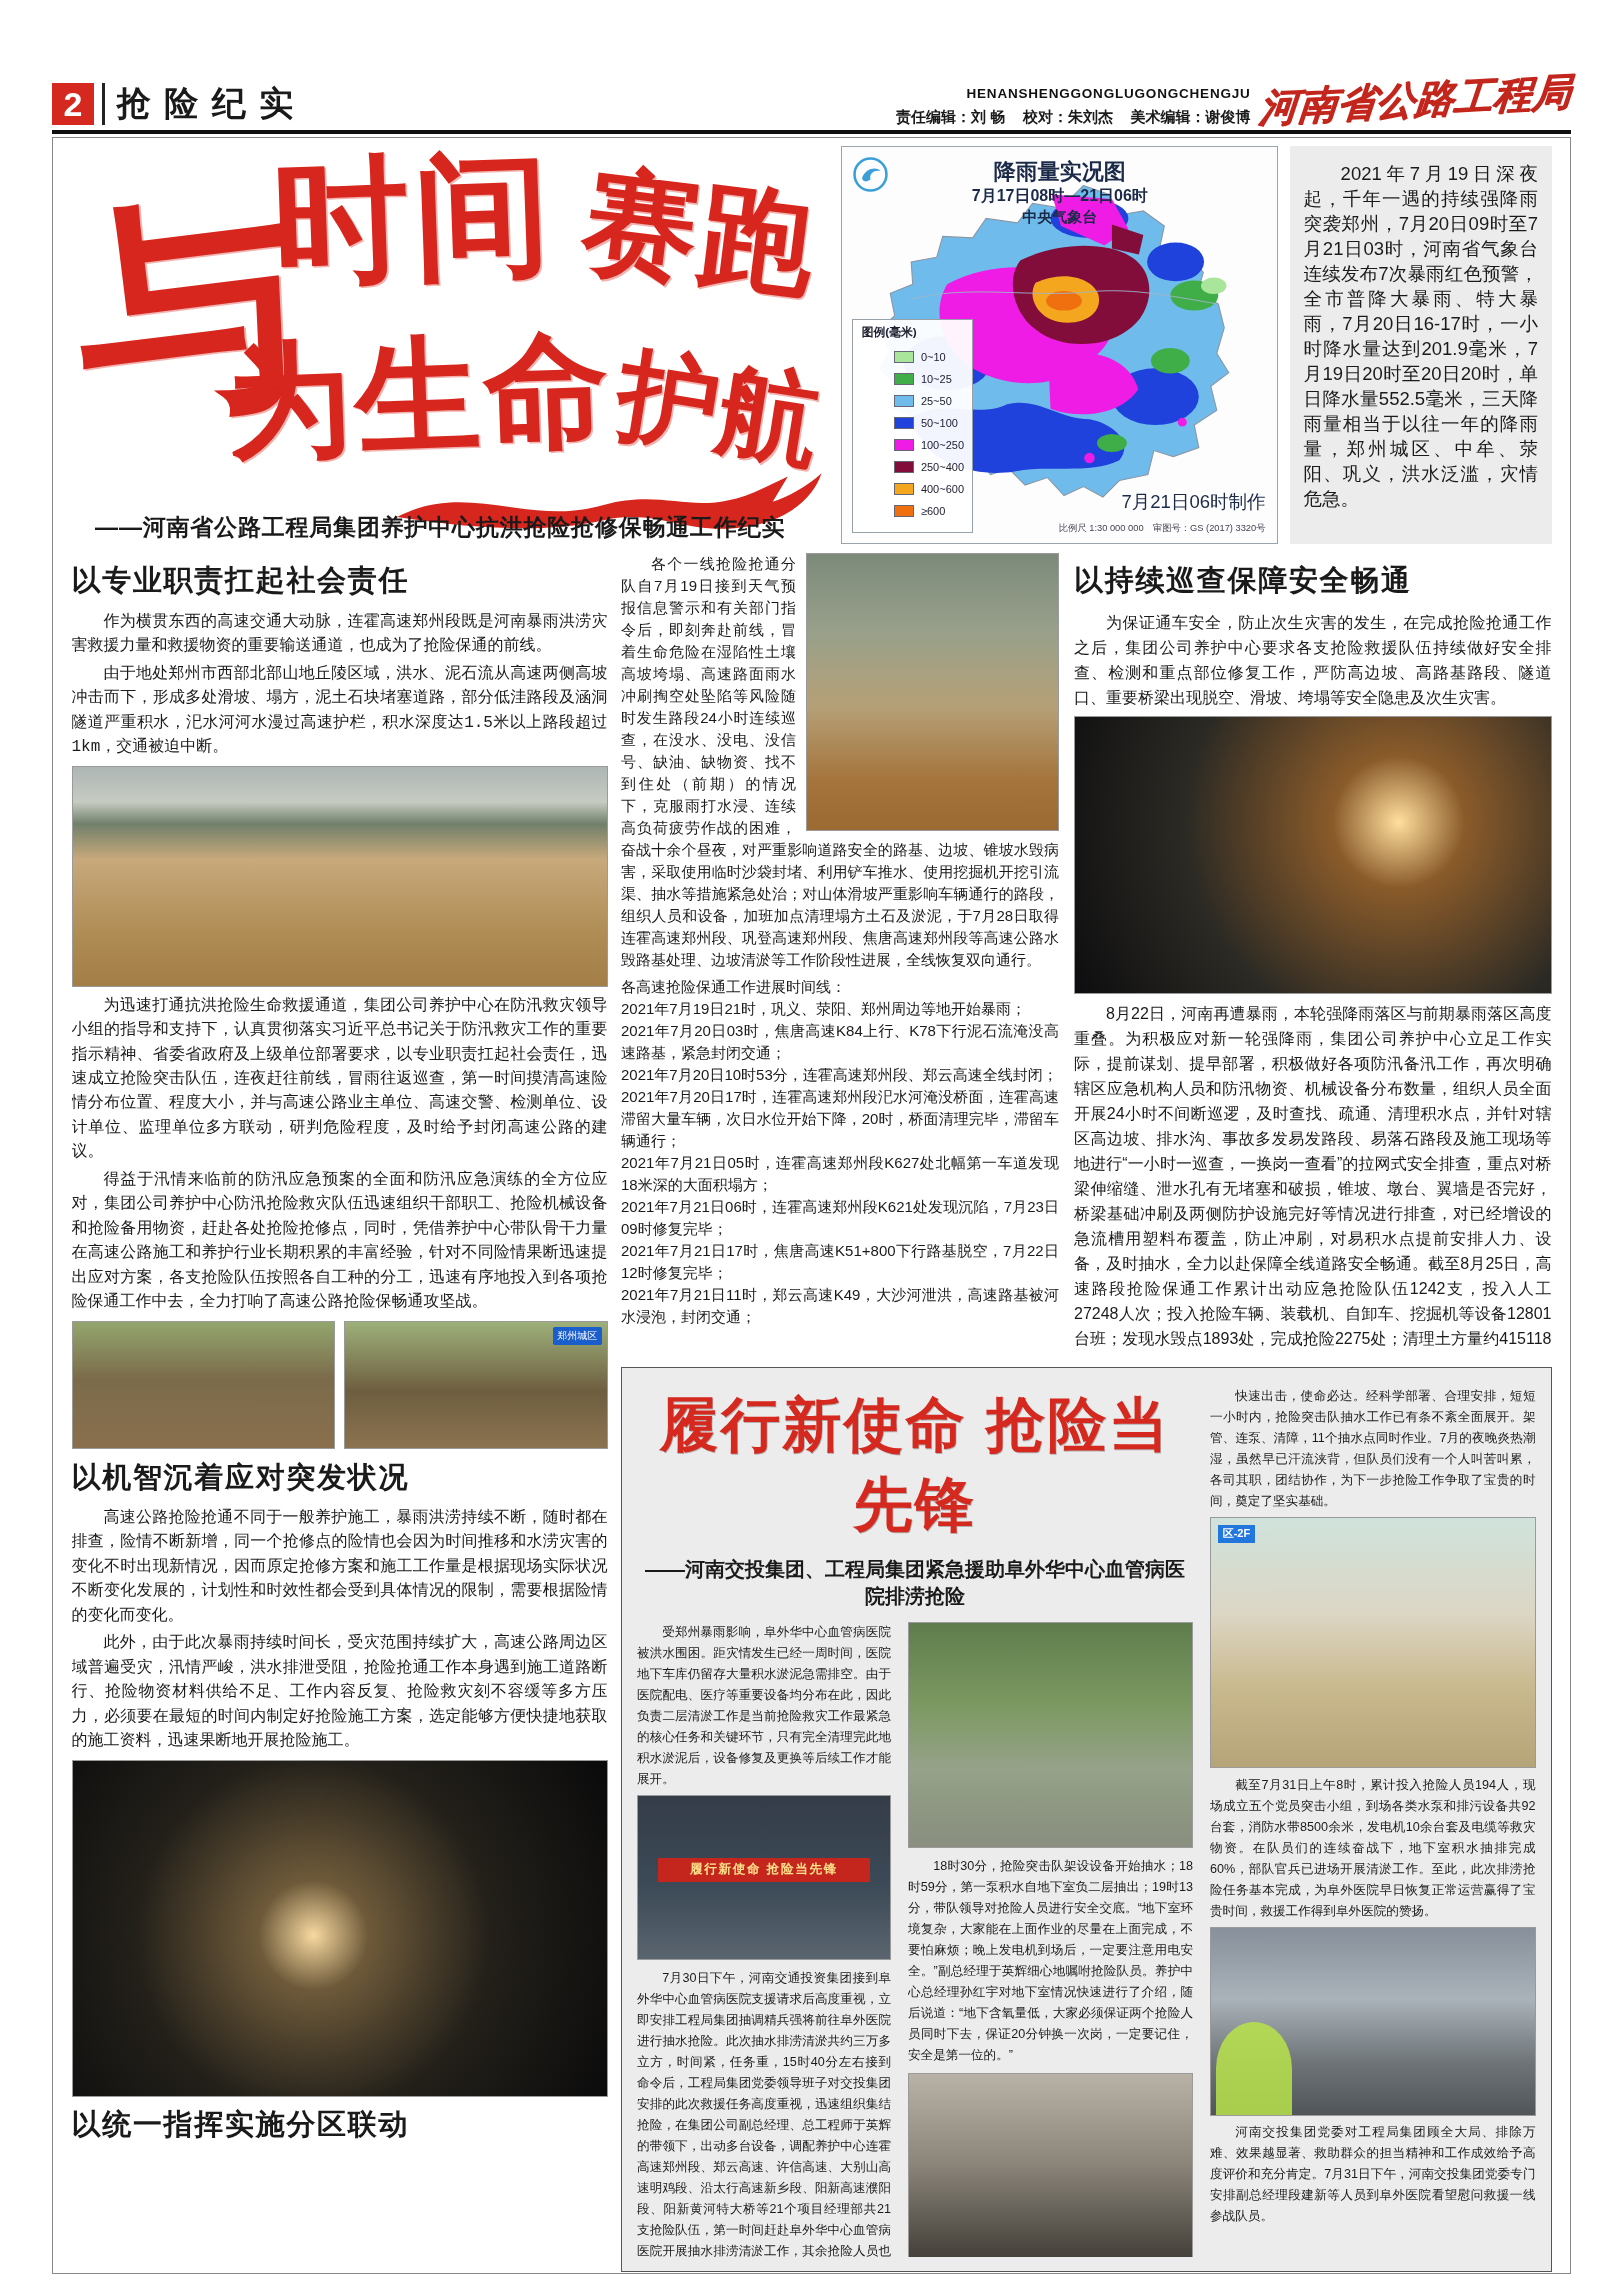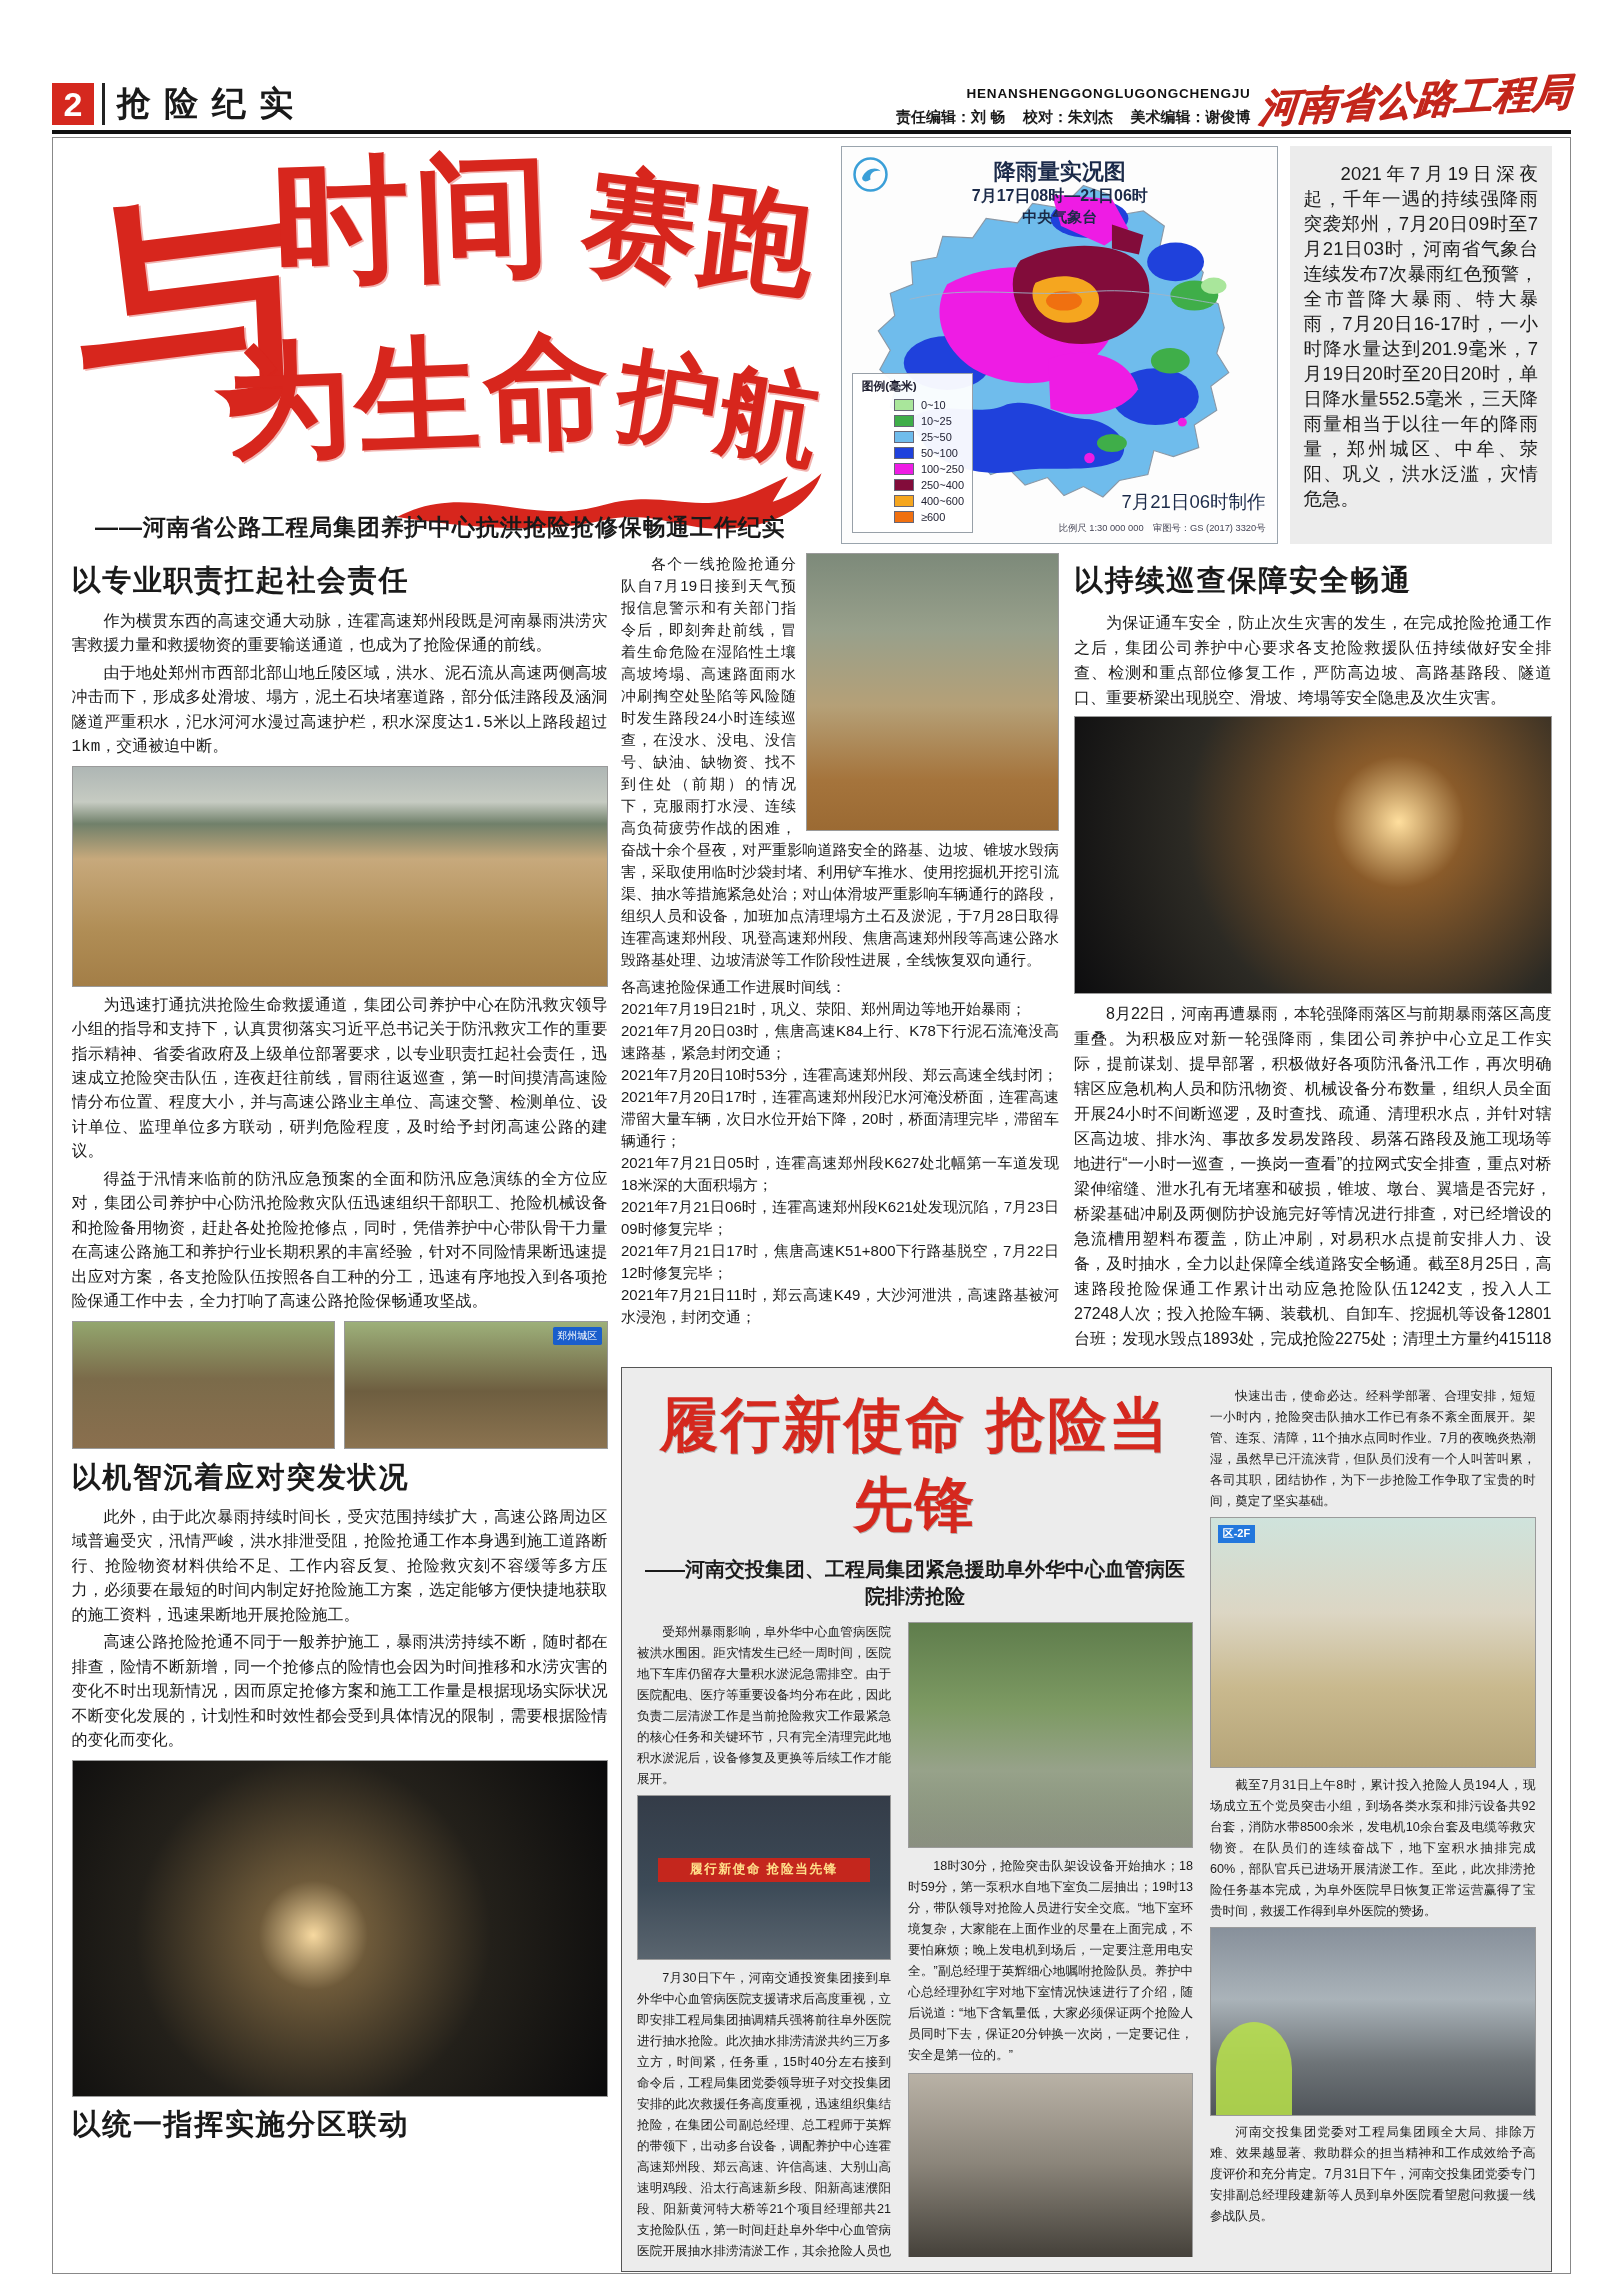--- a/index.html
+++ b/index.html
@@ -38,21 +38,21 @@
   
   .mapbox{position:relative;width:435px;flex:none;border:1.7px solid #9aa4ad;background:#fdfdfd;overflow:hidden;}
   .map-svg{position:absolute;left:0;top:25px;width:100%;height:337px;}
   .map-title{position:absolute;top:10px;left:0;width:100%;text-align:center;font-size:22px;font-weight:900;color:#1b2a49;}
   .map-period{position:absolute;top:39px;left:0;width:100%;text-align:center;font-size:16px;font-weight:bold;color:#1b2a49;}
   .map-source{position:absolute;top:61px;left:0;width:100%;text-align:center;font-size:15px;font-weight:bold;color:#1b2a49;}
   .cma{position:absolute;top:8.4px;left:10px;}
   .legend{position:absolute;left:10px;bottom:10px;background:rgba(255,255,255,.95);border:0.8px solid #98a0a8;
           padding:5px 8.4px;font-size:11px;color:#223;}
   .legend .lt{font-weight:bold;font-size:11.8px;margin-bottom:2.5px;}
-  .lrow{display:flex;align-items:center;margin:4px 0;padding-left:32px;}
+  .lrow{display:flex;align-items:center;margin:10px 0;padding-left:32px;}
   .lsw{width:18.5px;height:10px;border:0.8px solid #667;margin-right:6.7px;flex:none;}
   .made{position:absolute;right:11.8px;bottom:29px;font-size:18.5px;font-weight:normal;color:#1b2a49;}
   .scalenote{position:absolute;right:11.8px;bottom:8.4px;font-size:9.3px;color:#445;}
   
   .introbox{flex:1;background:#ececec;padding:15px 13.5px;box-sizing:border-box;}
   .introbox p{margin:0;font-size:18.5px;line-height:25px;text-align:justify;text-indent:2em;}
   
   .main{display:flex;margin-top:8.4px;gap:13.5px;height:1719px;}
   .col1{width:536px;flex:none;overflow:hidden;font-family:Liberation Mono, monospace;}
   h2.art{font-size:29px;font-weight:900;letter-spacing:1.7px;margin:8.4px 0 8.4px;}
@@ -221,22 +221,22 @@
         <div class="photo ph-flood"></div>
         <p>为迅速打通抗洪抢险生命救援通道，集团公司养护中心在防汛救灾领导小组的指导和支持下，认真贯彻落实习近平总书记关于防汛救灾工作的重要指示精神、省委省政府及上级单位部署要求，以专业职责扛起社会责任，迅速成立抢险突击队伍，连夜赶往前线，冒雨往返巡查，第一时间摸清高速险情分布位置、程度大小，并与高速公路业主单位、高速交警、检测单位、设计单位、监理单位多方联动，研判危险程度，及时给予封闭高速公路的建议。</p>
         <p>得益于汛情来临前的防汛应急预案的全面和防汛应急演练的全方位应对，集团公司养护中心防汛抢险救灾队伍迅速组织干部职工、抢险机械设备和抢险备用物资，赶赴各处抢险抢修点，同时，凭借养护中心带队骨干力量在高速公路施工和养护行业长期积累的丰富经验，针对不同险情果断迅速提出应对方案，各支抢险队伍按照各自工种的分工，迅速有序地投入到各项抢险保通工作中去，全力打响了高速公路抢险保畅通攻坚战。</p>
         <div class="ph-row">
           <div class="photo ph-slope1"></div>
           <div class="photo ph-slope2">
             <span class="bluesign">郑州城区</span>
           </div>
         </div>
         <h2 class="art">以机智沉着应对突发状况</h2>
+        <p>高速公路抢险抢通不同于一般养护施工，暴雨洪涝持续不断，随时都在排查，险情不断新增，同一个抢修点的险情也会因为时间推移和水涝灾害的变化不时出现新情况，因而原定抢修方案和施工工作量是根据现场实际状况不断变化发展的，计划性和时效性都会受到具体情况的限制，需要根据险情的变化而变化。</p>
         <p>此外，由于此次暴雨持续时间长，受灾范围持续扩大，高速公路周边区域普遍受灾，汛情严峻，洪水排泄受阻，抢险抢通工作本身遇到施工道路断行、抢险物资材料供给不足、工作内容反复、抢险救灾刻不容缓等多方压力，必须要在最短的时间内制定好抢险施工方案，选定能够方便快捷地获取的施工资料，迅速果断地开展抢险施工。</p>
-        <p>高速公路抢险抢通不同于一般养护施工，暴雨洪涝持续不断，随时都在排查，险情不断新增，同一个抢修点的险情也会因为时间推移和水涝灾害的变化不时出现新情况，因而原定抢修方案和施工工作量是根据现场实际状况不断变化发展的，计划性和时效性都会受到具体情况的限制，需要根据险情的变化而变化。</p>
         <div class="photo ph-tunnel"></div>
         <h2 class="art">以统一指挥实施分区联动</h2>
 
       </div>
 
       <div class="rightwrap">
         <div class="two-cols">
           <div class="col2">
             <div class="photo ph-mud"></div>
             <p class="first">各个一线抢险抢通分队自7月19日接到天气预报信息警示和有关部门指令后，即刻奔赴前线，冒着生命危险在湿陷性土壤高坡垮塌、高速路面雨水冲刷掏空处坠陷等风险随时发生路段24小时连续巡查，在没水、没电、没信号、缺油、缺物资、找不到住处（前期）的情况下，克服雨打水浸、连续高负荷疲劳作战的困难，奋战十余个昼夜，对严重影响道路安全的路基、边坡、锥坡水毁病害，采取使用临时沙袋封堵、利用铲车推水、使用挖掘机开挖引流渠、抽水等措施紧急处治；对山体滑坡严重影响车辆通行的路段，组织人员和设备，加班加点清理塌方土石及淤泥，于7月28日取得连霍高速郑州段、巩登高速郑州段、焦唐高速郑州段等高速公路水毁路基处理、边坡清淤等工作阶段性进展，全线恢复双向通行。</p>

